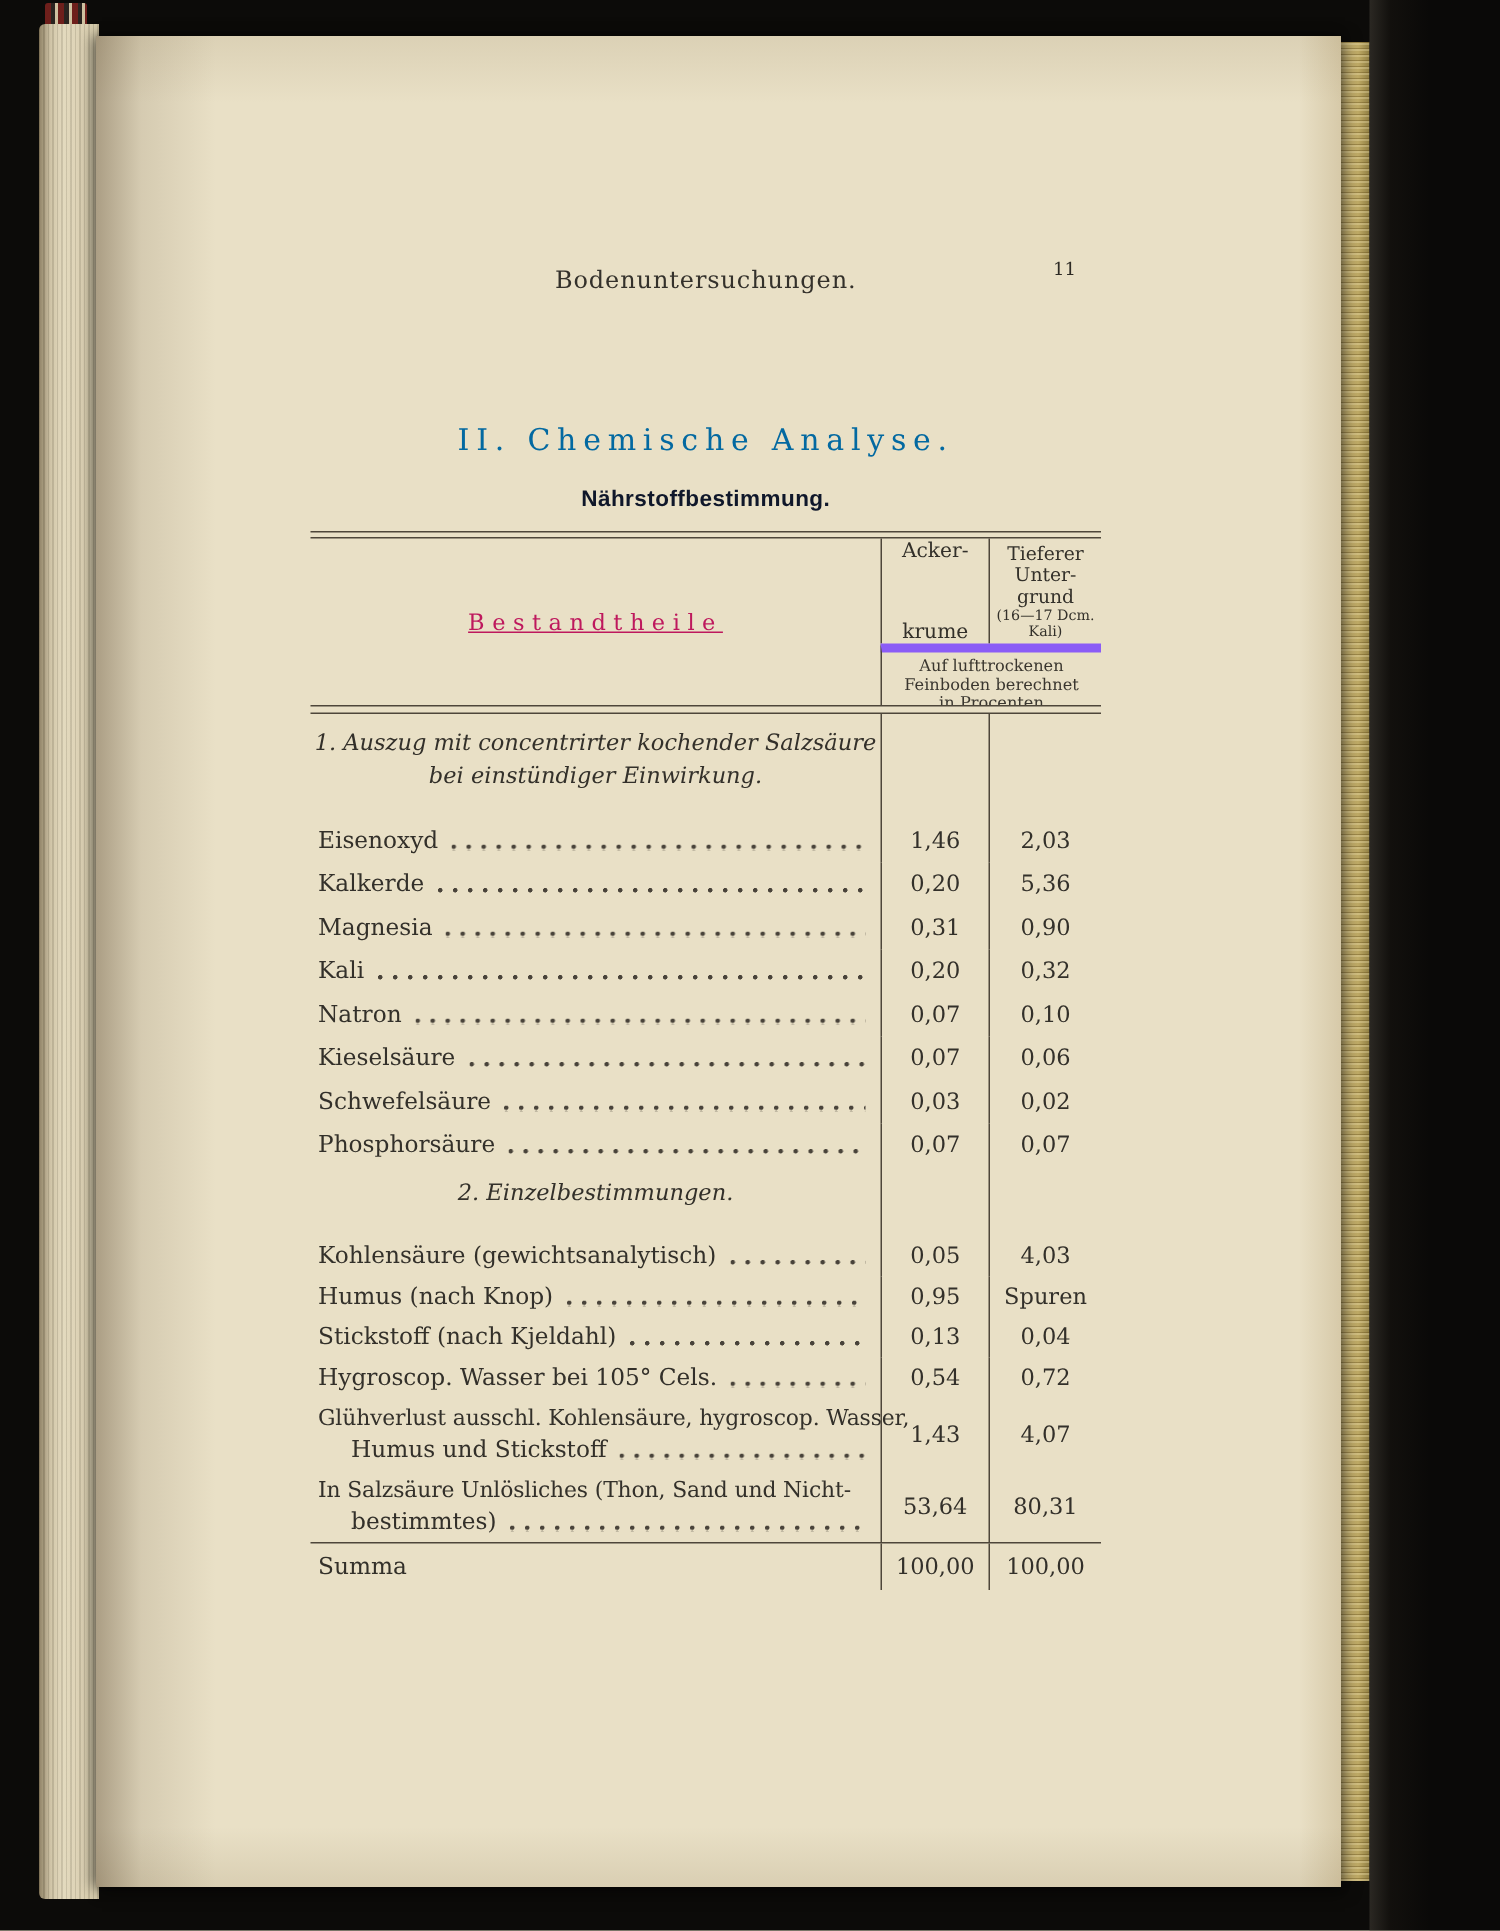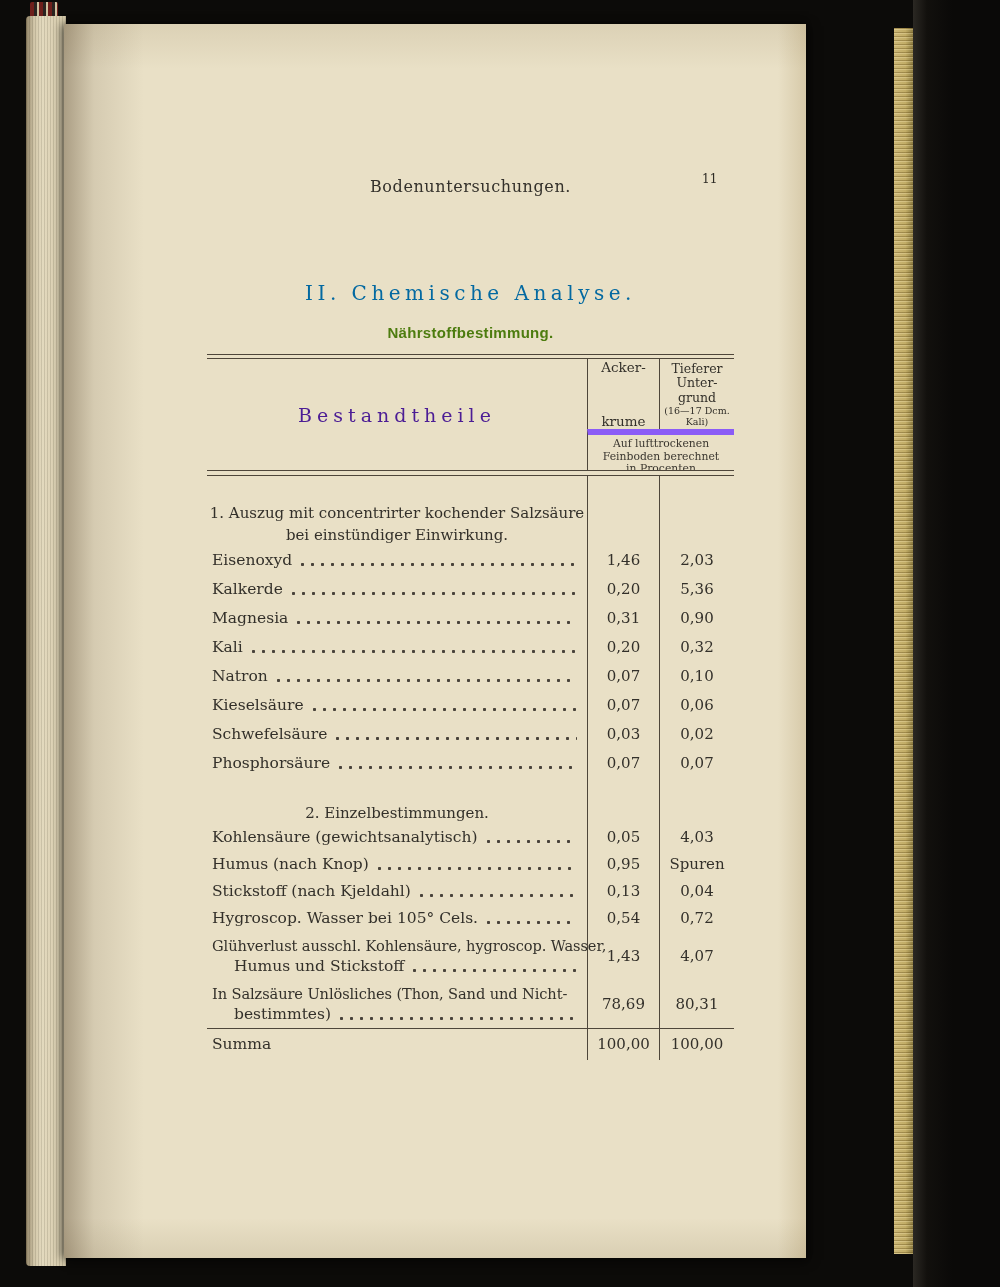--- a/index.html
+++ b/index.html
@@ -27,21 +27,21 @@
     background:
       repeating-linear-gradient(to bottom,rgba(92,70,18,0.35) 0 1px,rgba(255,242,196,0.28) 1px 2px,rgba(0,0,0,0) 2px 4px),
       linear-gradient(to right,#cdb877 0,#c2ad67 60%,#8d7c42 100%);
   }
   #right-cover{
     position:absolute;left:913px;top:0;width:87px;height:1287px;
     background:linear-gradient(to right,#2b2823 0,#12100d 14px,#0a0908 40px);
   }
   
   #page{
-    position:absolute;left:64px;top:24px;width:742px;height:1234px;
+    position:absolute;left:64px;top:24px;width:830px;height:1234px;
     background:#e9e0c6;
     box-shadow:-3px 0 8px rgba(0,0,0,0.45), 3px 2px 10px rgba(0,0,0,0.5);
   }
   #page::before{
     content:"";position:absolute;inset:0;pointer-events:none;
     background:
       linear-gradient(to right,rgba(70,50,25,0.38) 0,rgba(70,50,25,0.12) 30px,rgba(70,50,25,0) 80px),
       linear-gradient(to left,rgba(140,110,50,0.20) 0,rgba(140,110,50,0) 28px),
       linear-gradient(to bottom,rgba(120,100,60,0.12) 0,rgba(120,100,60,0) 45px),
       linear-gradient(to top,rgba(120,100,60,0.14) 0,rgba(120,100,60,0) 40px);
@@ -55,33 +55,33 @@
     position:absolute;top:148px;left:638px;width:50px;
     font-size:12px;color:#2e2b25;
   }
   .doc-title{
     position:absolute;top:257px;left:123px;width:567px;
     text-align:center;font-size:20px;letter-spacing:4.5px;color:#0369a1;
   }
   .doc-subtitle{
     position:absolute;top:300px;left:143px;width:527px;
     text-align:center;font-weight:bold;font-size:15px;letter-spacing:0.3px;
-    font-family:"Liberation Sans","DejaVu Sans",sans-serif;color:#4d7c0f;
+    font-family:"Liberation Sans","DejaVu Sans",sans-serif;color:#0f172a;
   }
   
   #table{position:absolute;top:330px;left:143px;width:527px;}
   .dbl{border-top:1.6px solid #4e463a;border-bottom:1.2px solid #4e463a;height:3.4px;}
   .rule{border-top:1.2px solid #4e463a;height:0;}
   .thead{
     display:grid;grid-template-columns:380px 72px 75px;grid-template-rows:70px 41px;
   }
   .hc{overflow:hidden;}
   .bestand{
     grid-row:1/3;display:flex;align-items:center;justify-content:center;
-    font-size:19px;letter-spacing:5px;color:#4c1d95;
+    font-size:15px;letter-spacing:5px;color:#be185d;text-decoration:underline;
   }
   .col1head{
     border-left:1px solid #4e463a;display:flex;flex-direction:column;
     align-items:center;justify-content:center;font-size:13.5px;line-height:16.5px;gap:37px;
   }
   .col2head{
     border-left:1px solid #4e463a;display:flex;flex-direction:column;
     align-items:center;justify-content:center;font-size:12.5px;line-height:14.5px;
   }
   .col2head .small{font-size:9.5px;line-height:11px;}
@@ -96,22 +96,22 @@
   }
   .r29{min-height:29px;}
   .r27{min-height:27px;}
   .label-cell{display:flex;align-items:center;padding-left:5px;font-size:15.5px;white-space:nowrap;}
   .leader{
     flex:1 1 auto;height:4px;margin:9px 10px 0 9px;
     background:radial-gradient(circle at 1.5px 1.5px,#49433a 1.35px,rgba(0,0,0,0) 1.7px) repeat-x;
     background-size:10px 4px;
   }
   .sec-head-cell{
-    display:flex;flex-direction:column;align-items:center;justify-content:flex-end;
-    font-size:15px;line-height:22px;text-align:center;white-space:nowrap;
+    display:flex;flex-direction:column;align-items:center;justify-content:flex-start;
+    font-size:15px;line-height:22px;text-align:center;white-space:nowrap;font-style:italic;
   }
   .sec1{min-height:62px;padding-top:8px;}
   .sec2{min-height:40px;padding-top:6px;}
   .two{flex-direction:column;align-items:stretch;justify-content:center;padding:3px 0 3px 5px;}
   .two .l1{font-size:14.6px;line-height:21px;letter-spacing:-0.1px;}
   .two .l2{display:flex;align-items:center;padding-left:22px;font-size:15.5px;line-height:21px;}
   .two-line{min-height:47px;}
   .summa{min-height:31px;}
   .summa .label-cell{justify-content:flex-start;padding-right:26px;}
 </style>
@@ -285,21 +285,21 @@
       </div>
 
       <div class="trow two-line">
         <div class="label-cell two">
           <div class="l1">In Salzsäure Unlösliches (Thon, Sand und Nicht-</div>
           <div class="l2">
               <span>bestimmtes)</span>
               <span class="leader"></span>
             </div>
         </div>
-        <div class="vcell">78,69</div>
+        <div class="vcell">53,64</div>
         <div class="vcell">80,31</div>
       </div>
 
       <div class="rule"></div>
 
       <div class="trow summa">
         <div class="label-cell">
             <span>Summa</span>
           </div>
         <div class="vcell">100,00</div>

